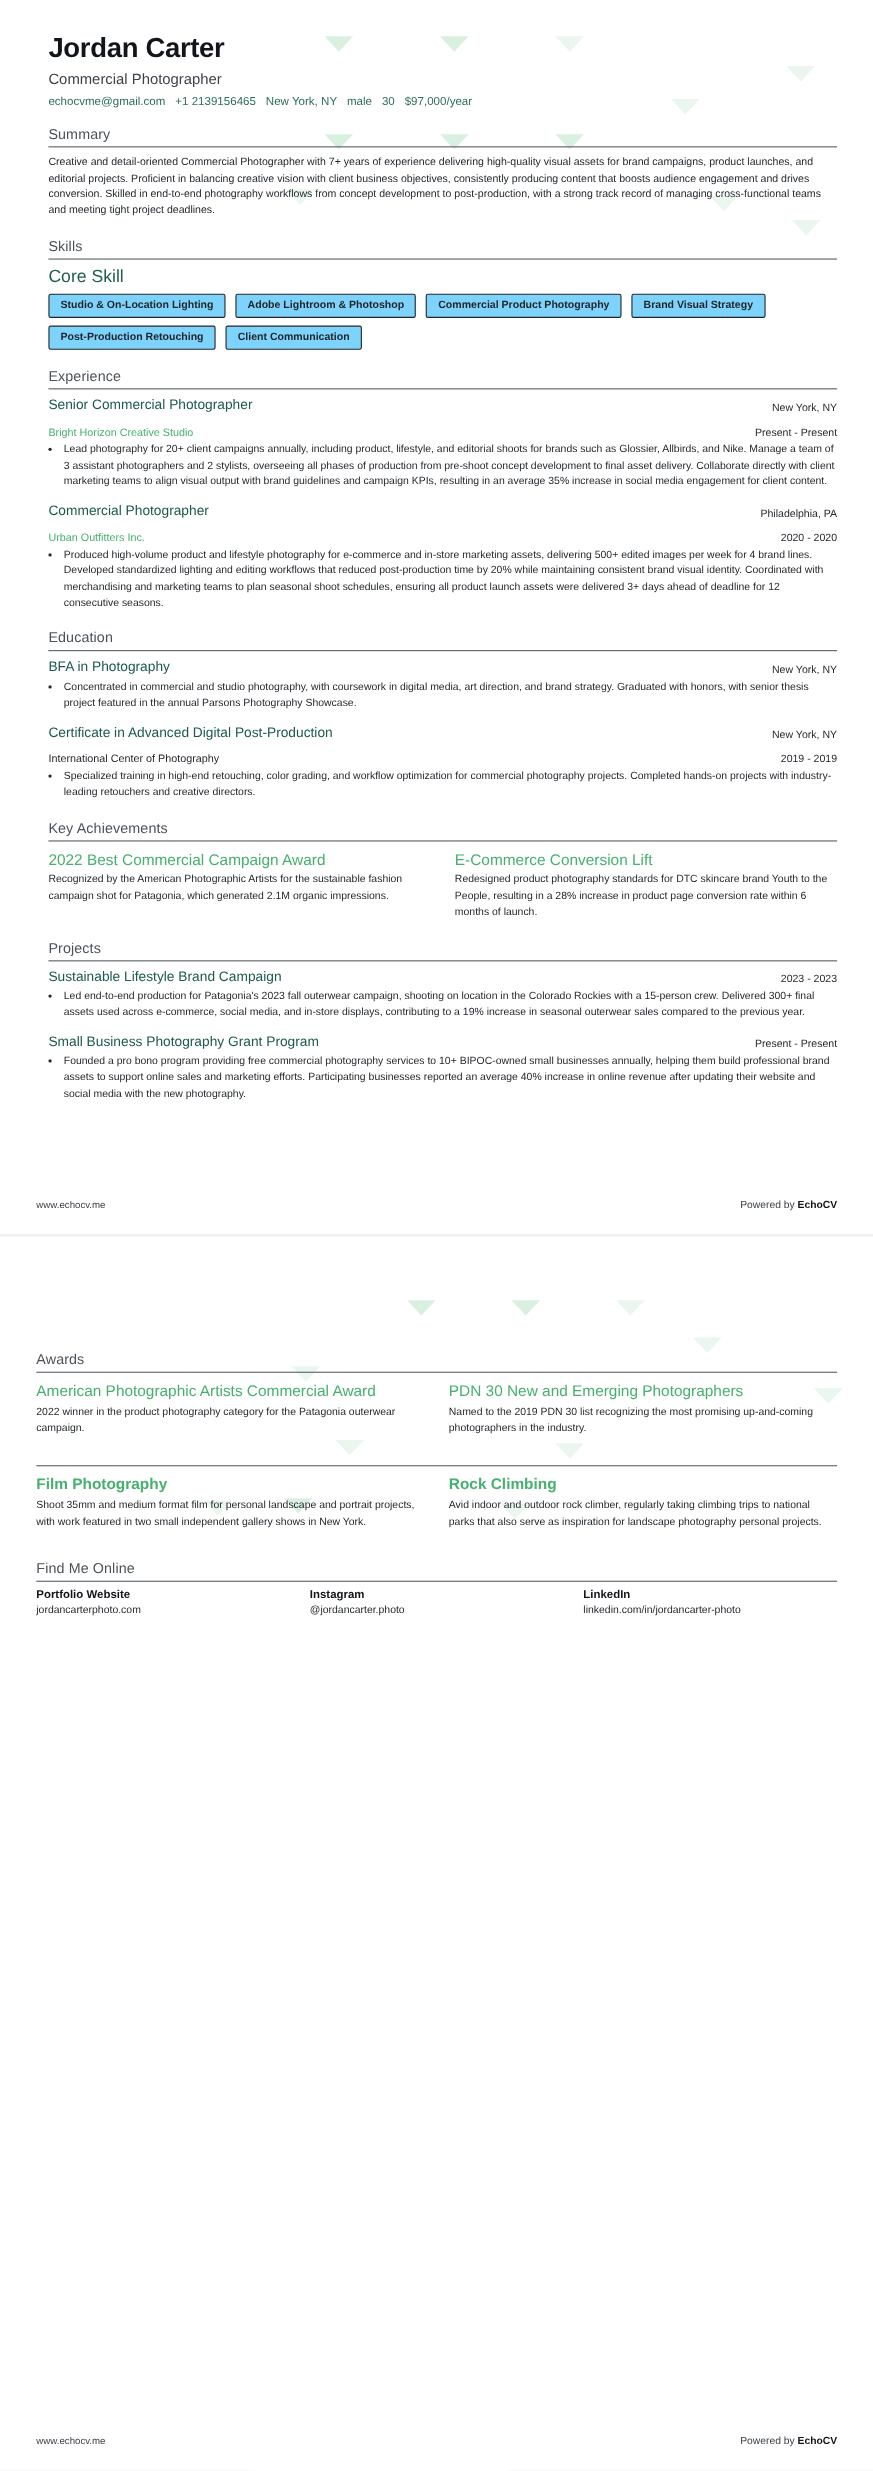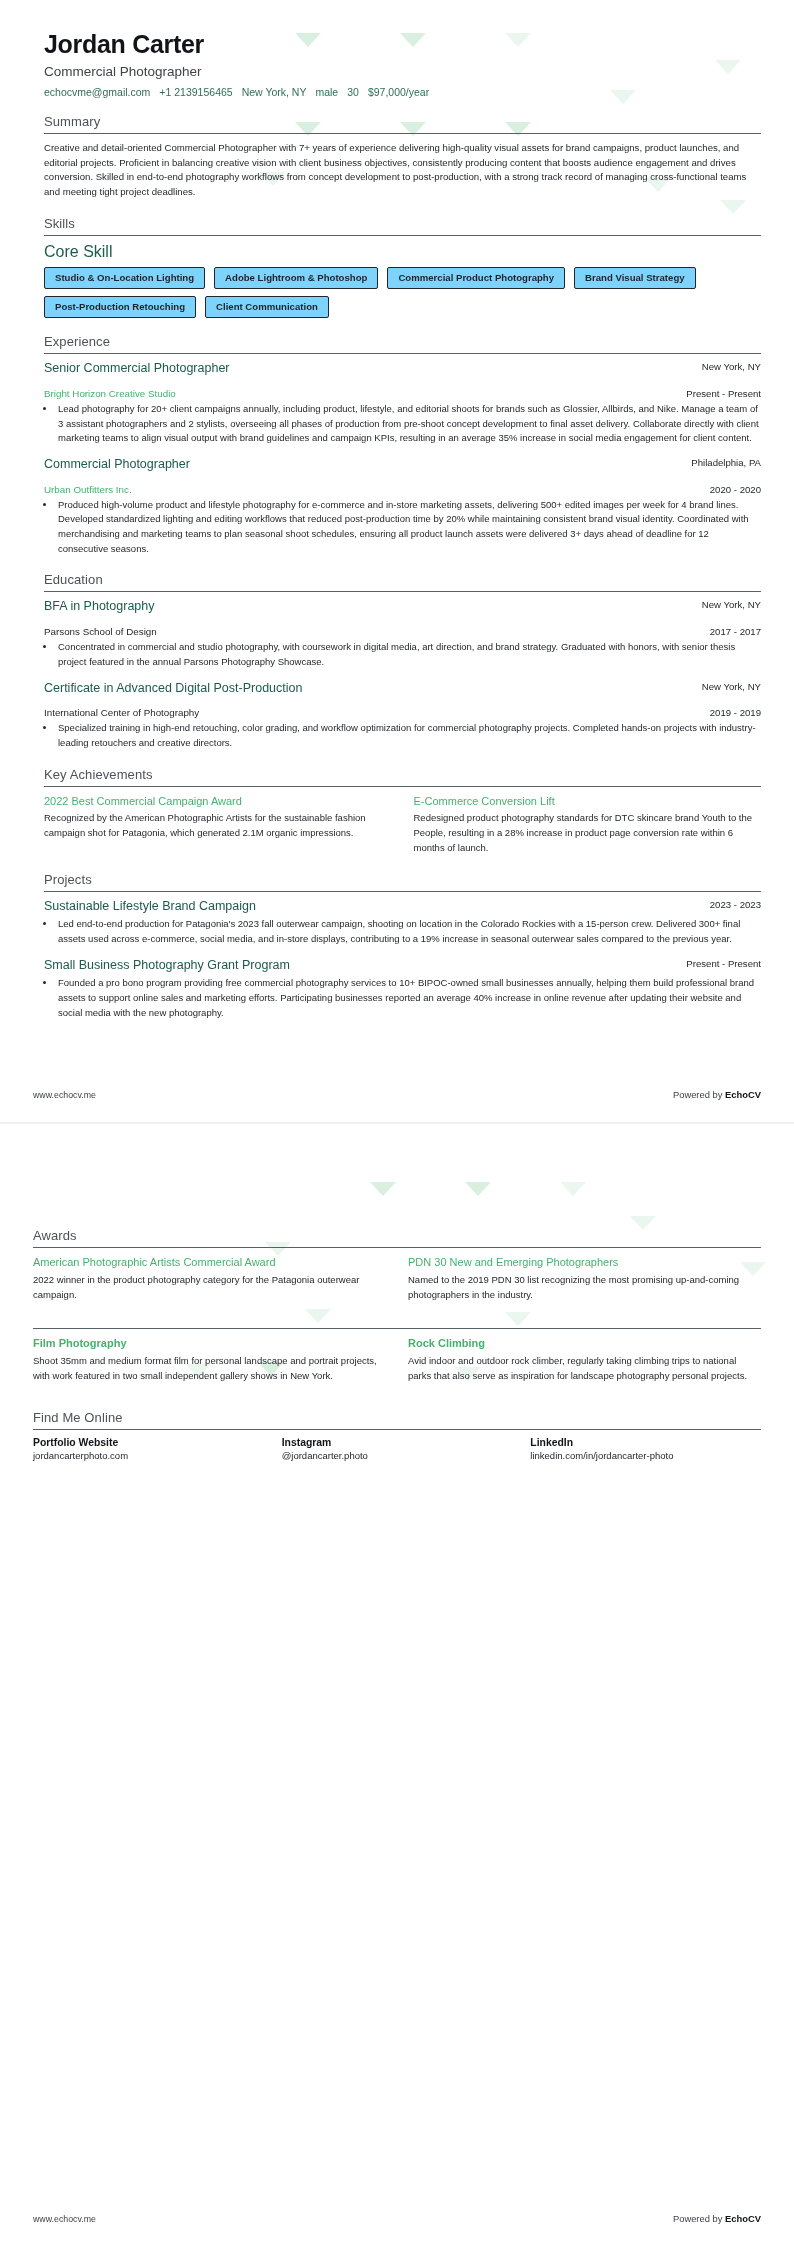--- a/index.html
+++ b/index.html
@@ -95,21 +95,21 @@
     background: #7dd3fc;
     font-weight: bold;
   }
 
   
   .entry { margin-bottom: 11px; }
   .entry:last-child { margin-bottom: 0; }
   .entry-head {
     display: flex;
     justify-content: space-between;
-    align-items: flex-start;
+    align-items: flex-end;
     gap: 12px;
   }
   .entry-title {
     font-size: 12.5px;
     color: #1d5a4c;
     font-weight: normal;
     line-height: 1.25;
   }
   .entry-right {
     font-size: 9.6px;
@@ -143,21 +143,21 @@
     display: grid;
     grid-template-columns: 1fr 1fr;
     gap: 4px 22px;
   }
   .three-col {
     display: grid;
     grid-template-columns: 1fr 1fr 1fr;
     gap: 4px 18px;
   }
   .col-title {
-    font-size: 11px;
+    font-size: 14px;
     color: #47b06e;
     line-height: 1.35;
     margin-bottom: 3px;
   }
   .col-body {
     font-size: 9.5px;
     line-height: 1.55;
     color: #24292e;
   }
   .link-title {
@@ -271,24 +271,20 @@
 
   <section class="section">
     <div class="section-title">Education</div>
     <div class="section-rule"></div>
 
     <div class="entry">
       <div class="entry-head">
         <div class="entry-title">BFA in Photography</div>
         <div class="entry-right">New York, NY</div>
       </div>
-      <div class="entry-sub">
-        <div class="entry-org dark">Parsons School of Design</div>
-        <div class="entry-right">2017 - 2017</div>
-      </div>
       <ul class="bullets">
         <li>Concentrated in commercial and studio photography, with coursework in digital media, art direction, and brand strategy. Graduated with honors, with senior thesis project featured in the annual Parsons Photography Showcase.</li>
       </ul>
     </div>
 
     <div class="entry">
       <div class="entry-head">
         <div class="entry-title">Certificate in Advanced Digital Post-Production</div>
         <div class="entry-right">New York, NY</div>
       </div>

